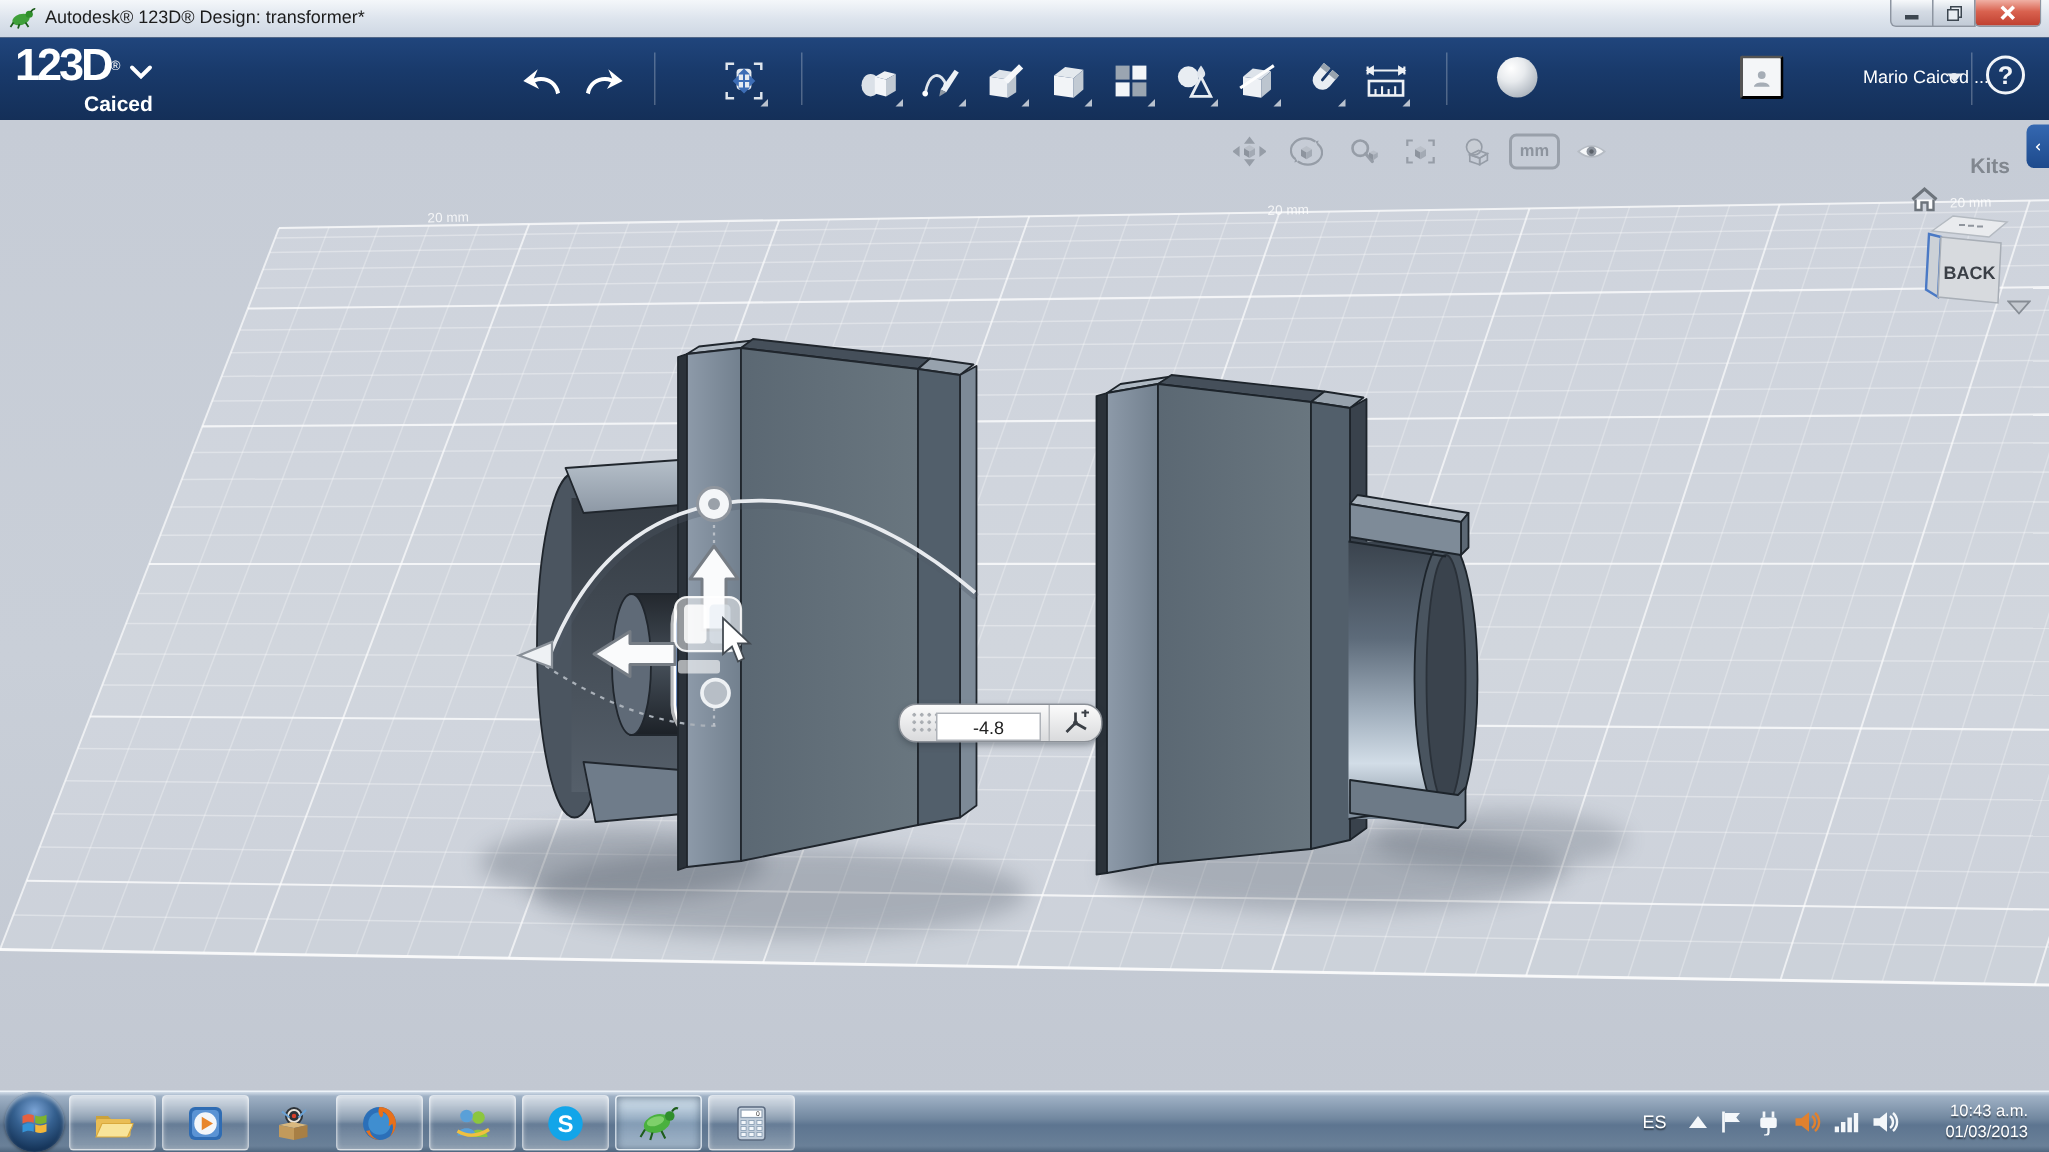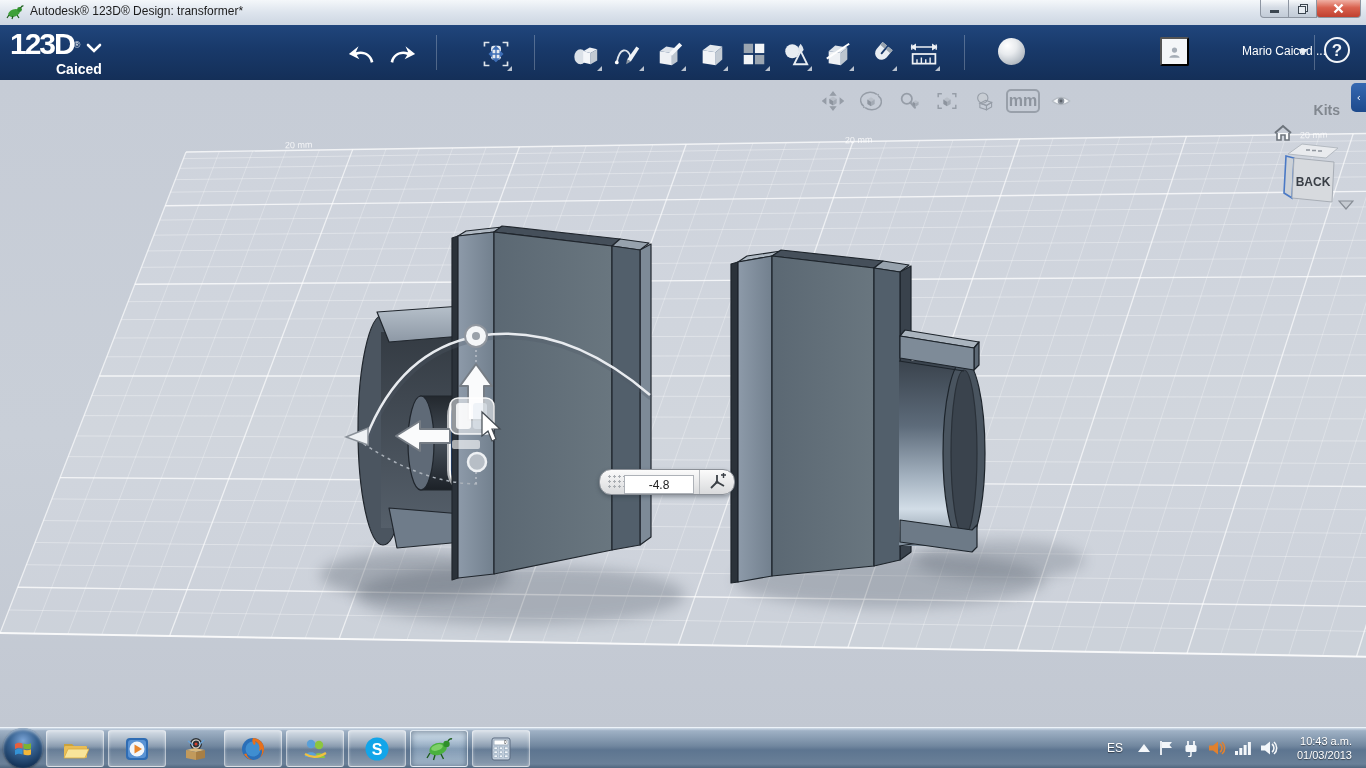--- a/index.html
+++ b/index.html
@@ -55,21 +55,21 @@
   
   .viewport{position:absolute;top:80px;left:0;right:0;height:648px;
     background:linear-gradient(180deg,#c6ccd6 0%,#c9cfd8 55%,#c2c8d2 100%);overflow:hidden;}
   .scene{position:absolute;left:0;top:0;}
   .grid-label{position:absolute;font-size:9px;color:rgba(255,255,255,.8);transform:rotate(-1.5deg);}
 
   .navbar{position:absolute;left:816px;top:6px;display:flex;align-items:center;gap:4px;}
   .nav-btn{width:34px;height:30px;background:none;border:none;display:flex;align-items:center;
         justify-content:center;cursor:pointer;}
   .units-btn{width:34px;height:24px;border:2px solid #99a0aa;border-radius:5px;background:none;
-        color:#8d949e;font-size:16px;font-weight:bold;display:flex;align-items:center;
+        color:#8d949e;font-size:11px;font-weight:bold;display:flex;align-items:center;
         justify-content:center;cursor:pointer;padding:0 2px;}
 
   .kits-label{position:absolute;right:26px;top:22px;font-size:14px;font-weight:bold;color:#81878f;}
   .kits-tab{position:absolute;right:0;top:3px;width:15px;height:29px;border:none;cursor:pointer;
         background:linear-gradient(180deg,#3568b1,#1d4a8c);border-radius:5px 0 0 5px;
         display:flex;align-items:center;justify-content:center;}
   .home-btn{position:absolute;left:1272px;top:44px;width:22px;height:20px;background:none;border:none;
         cursor:pointer;padding:0;}
   .viewcube{position:absolute;left:1282px;top:60px;width:60px;height:66px;cursor:pointer;}
   .cube-menu{position:absolute;left:1338px;top:118px;background:none;border:none;cursor:pointer;padding:0;}
@@ -98,21 +98,21 @@
     background:linear-gradient(180deg,rgba(255,255,255,.55),rgba(255,255,255,.18) 45%,rgba(255,255,255,.06) 52%,rgba(255,255,255,.22));
     box-shadow:inset 0 0 3px rgba(255,255,255,.4);}
   .tb-btn.active{background:linear-gradient(180deg,rgba(225,238,248,.85),rgba(170,195,218,.5) 50%,rgba(200,218,234,.6));
     box-shadow:inset 0 1px 6px rgba(25,45,70,.55);}
   .tb-plain{width:50px;height:37px;margin:1px 1px 0 3px;border:none;background:none;cursor:pointer;
     display:flex;align-items:center;justify-content:center;}
   .tray{position:absolute;right:0;top:0;height:40px;display:flex;align-items:center;gap:9px;padding-right:8px;}
   .tray-lang{color:#fff;font-size:12px;text-shadow:0 1px 1px rgba(0,0,0,.5);cursor:pointer;background:none;border:none;}
   .tray-ico{background:none;border:none;padding:0;cursor:pointer;display:flex;align-items:center;}
   .clock{color:#fff;font-size:11px;text-align:right;line-height:1.3;cursor:pointer;
-    text-shadow:0 1px 1px rgba(0,0,0,.5);margin-left:4px;}
+    text-shadow:0 1px 1px rgba(0,0,0,.5);margin-left:16px;}
 </style>
 </head>
 <body>
 
 <div class="screen">
 
   <div class="titlebar">
     <svg class="title-icon" viewBox="0 0 18 16">
       <ellipse cx="8" cy="9" rx="6" ry="3.6" fill="#3fa03a" transform="rotate(-18 8 9)"></ellipse>
       <circle cx="13.5" cy="5.5" r="2.4" fill="#2f8f2b"></circle>

